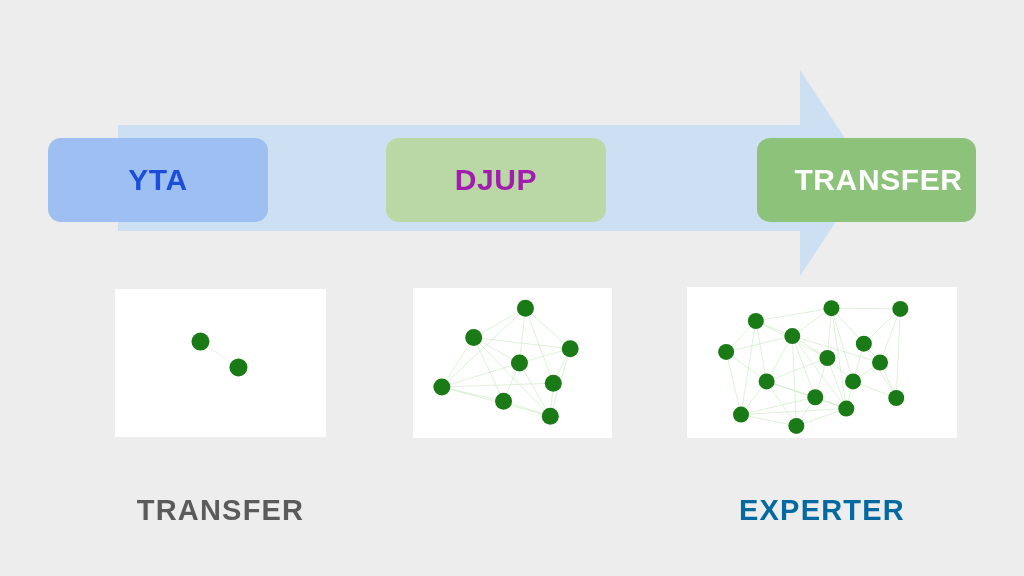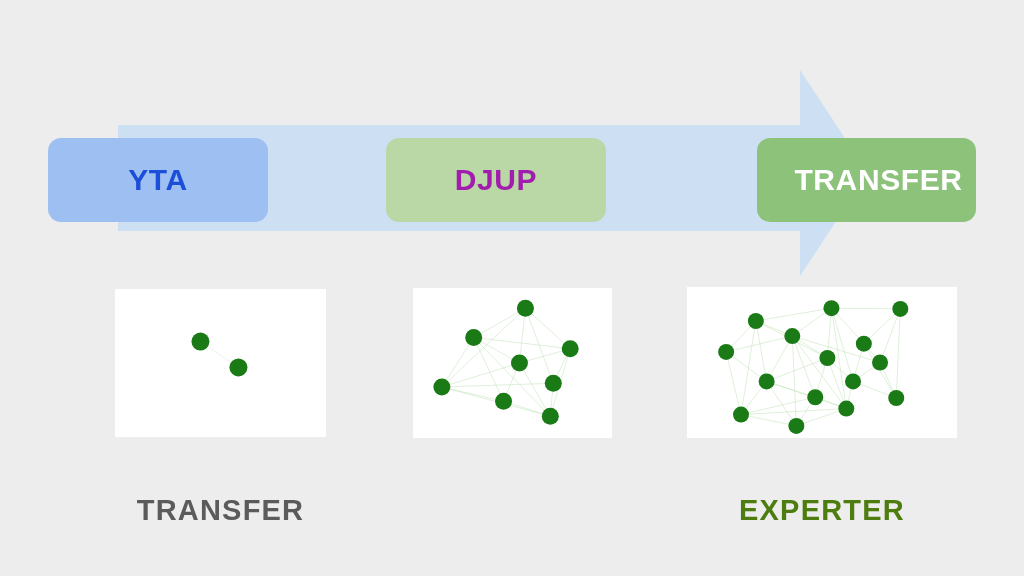--- a/index.html
+++ b/index.html
@@ -213,15 +213,15 @@
           <ellipse cx="47.5" cy="73" rx="2.9629629629629632" ry="5.298013245033113" fill="#1a7a16"></ellipse>
           <ellipse cx="77.5" cy="73.5" rx="2.9629629629629632" ry="5.298013245033113" fill="#1a7a16"></ellipse>
           <ellipse cx="59" cy="80.5" rx="2.9629629629629632" ry="5.298013245033113" fill="#1a7a16"></ellipse>
           <ellipse cx="20" cy="84.5" rx="2.9629629629629632" ry="5.298013245033113" fill="#1a7a16"></ellipse>
           <ellipse cx="40.5" cy="92" rx="2.9629629629629632" ry="5.298013245033113" fill="#1a7a16"></ellipse>
         </g>
     </svg>
   </div>
 
   <div class="caption" id="caption-0" style="color: rgb(91, 91, 91);">TRANSFER</div>
-  <div class="caption" id="caption-1" style="color: #4d7c0f;">EXPERTER</div>
+  <div class="caption" id="caption-1" style="color: #0369a1;">EXPERTER</div>
 
 </div>
 
 </body></html>

